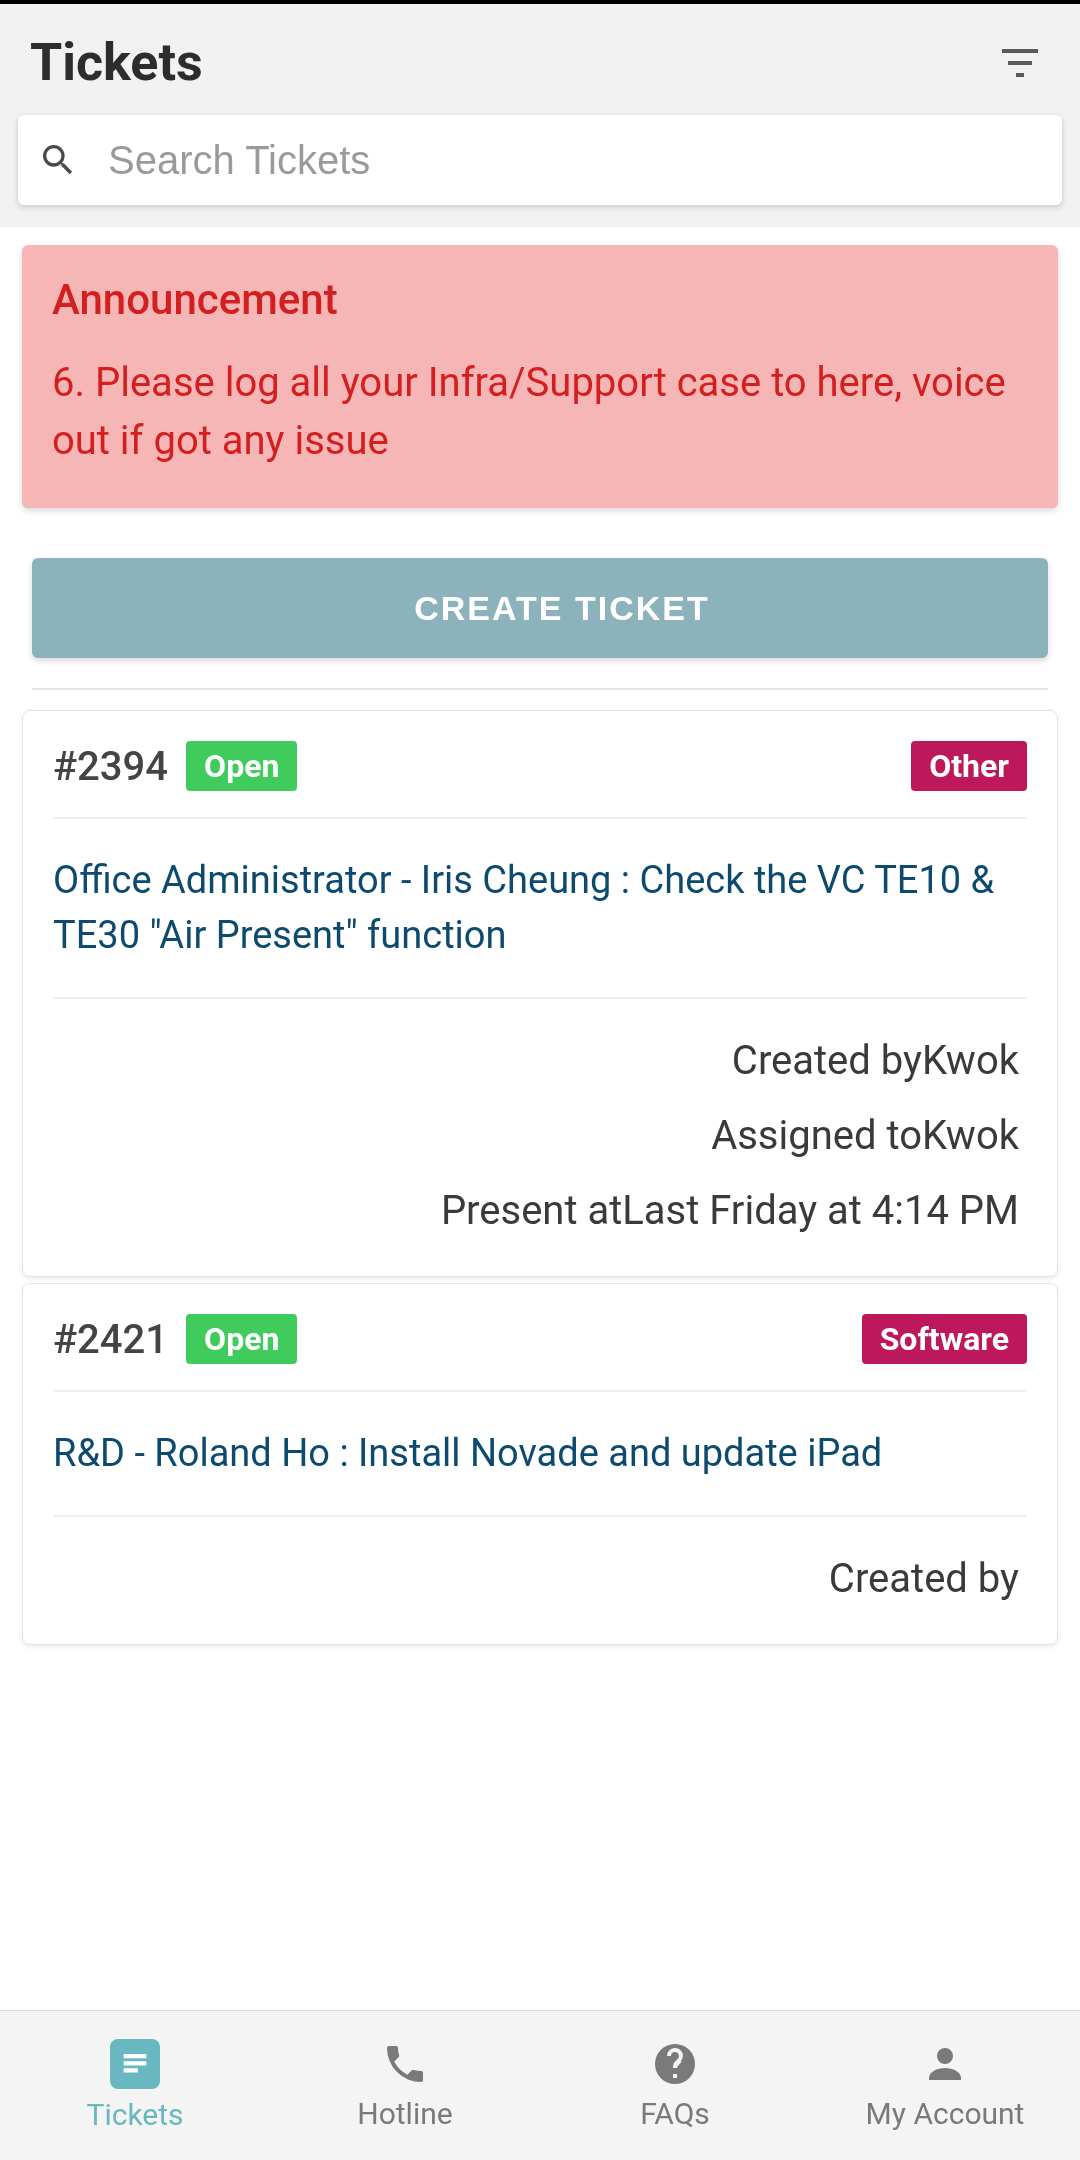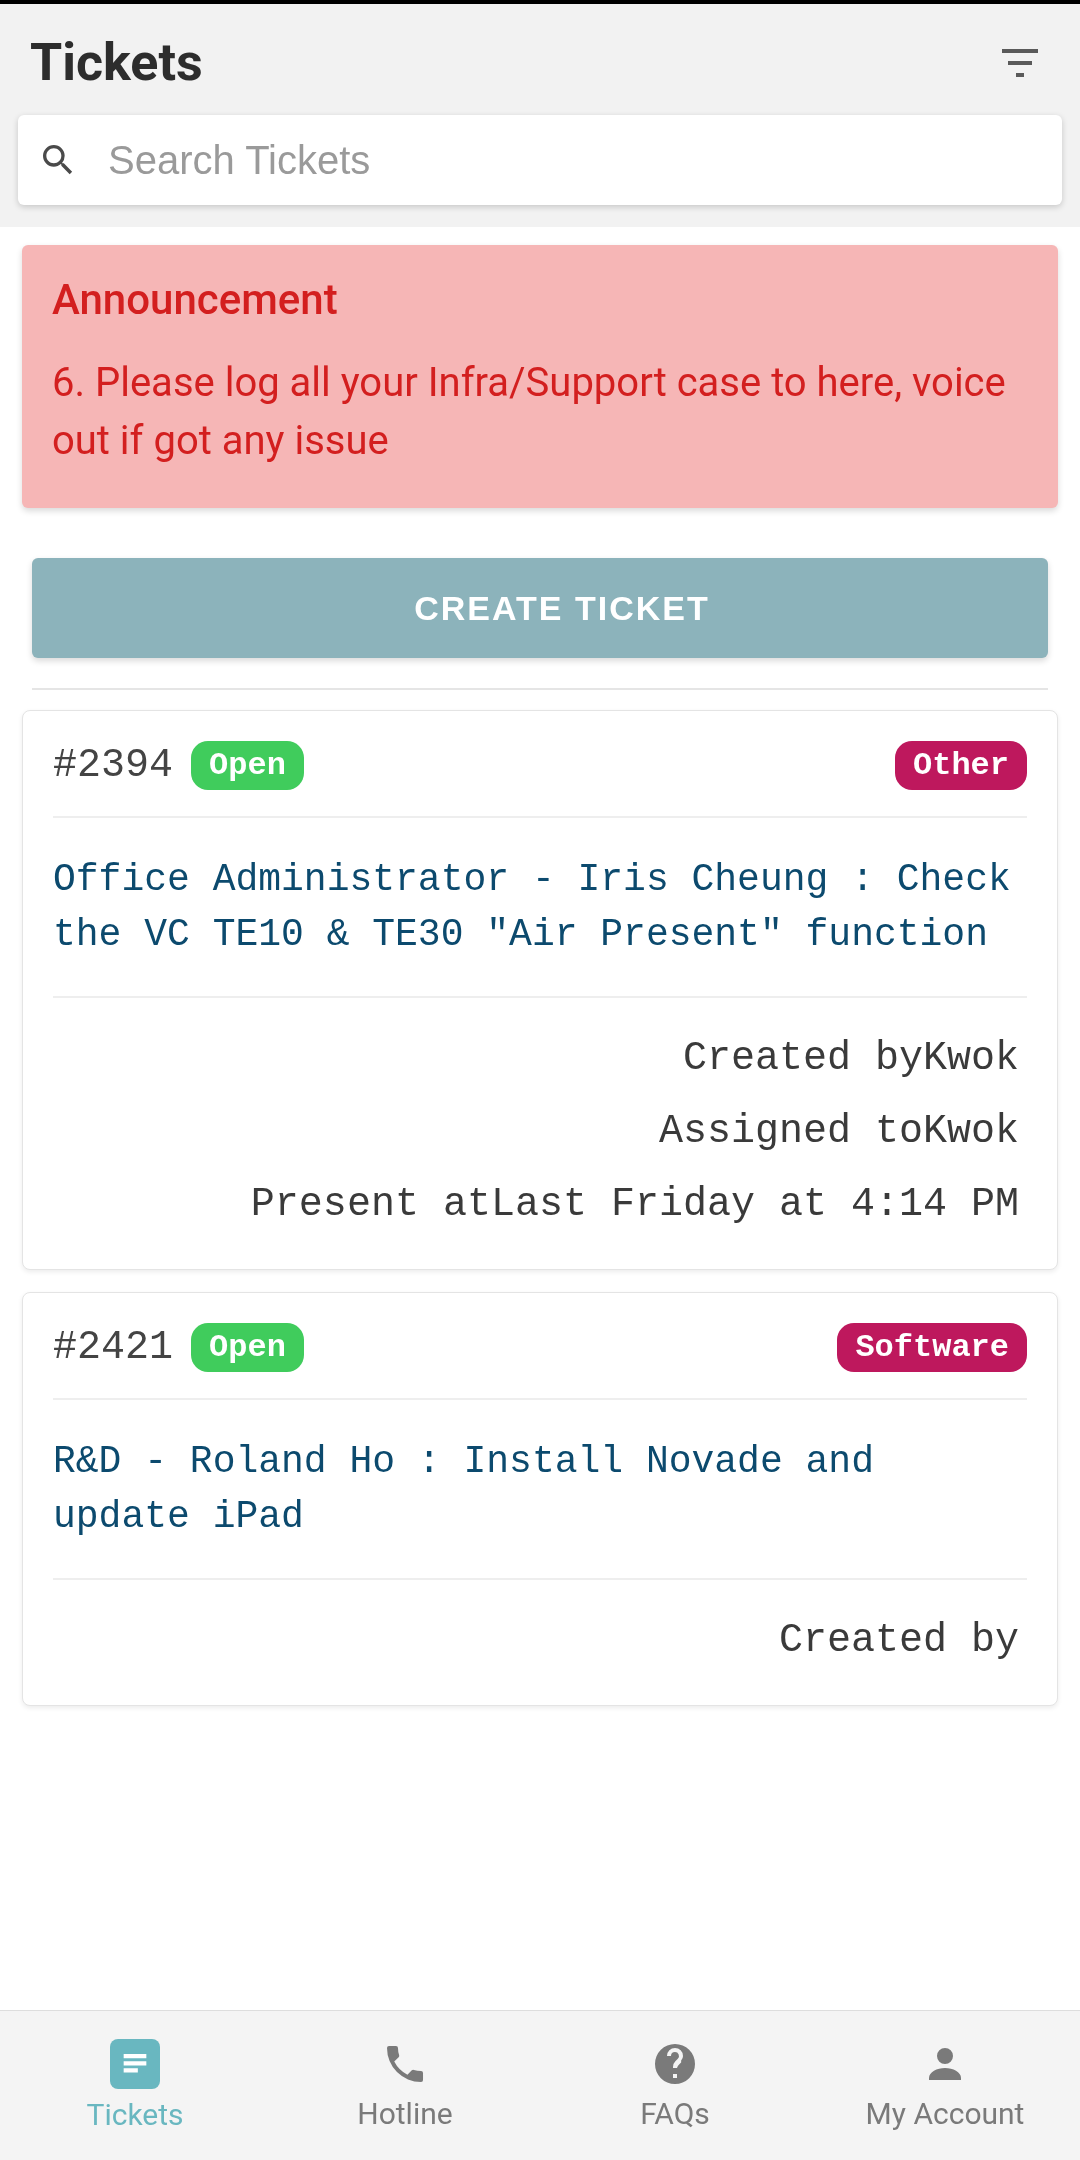--- a/index.html
+++ b/index.html
@@ -38,26 +38,26 @@
   .create-btn {
     width:100%; height:100px; background:#8cb3bb; color:#fff;
     border:none; border-radius:6px; font-size:34px; font-weight:700; letter-spacing:2px;
     box-shadow: 0 3px 6px rgba(0,0,0,0.15);
     padding-left: 44px;
   }
   .divider-line { height:2px; background:#e5e5e5; margin: 0 10px 20px 10px; }
   .ticket-card {
     background:#fff; border:1px solid #e4e4e4; border-radius:8px;
     box-shadow: 0 2px 5px rgba(0,0,0,0.08);
-    padding: 30px 30px 28px 30px; margin-bottom:22px;font-family:Liberation Mono, monospace;
+    padding: 30px 30px 28px 30px; margin-bottom:6px;
   }
   .card-top { display:flex; align-items:center; justify-content:space-between; padding-bottom:26px; border-bottom:2px solid #eee; }
   .card-top-left { display:flex; align-items:center; gap:18px; }
   .ticket-id { font-size:40px; font-weight:500; color:#444; }
-  .badge { font-size:32px; font-weight:700; padding:6px 18px; border-radius:17px; }
+  .badge { font-size:32px; font-weight:700; padding:6px 18px; border-radius:4px; }
   .badge-open { background:#40cc5c; color:#fff; }
   .badge-cat { background:#be185d; color:#fff; }
   .card-desc { font-size:38px; color:#0c4a6e; line-height:1.45; padding:34px 0; border-bottom:2px solid #eee; }
   .card-rows { padding-top:24px; }
   .card-row { display:flex; justify-content:flex-end; font-size:40px; color:#3a3a3a; padding:14px 8px; }
   .card-row .label { color:#3a3a3a; }
   .card-row .value { color:#3a3a3a; }
   .bottom-nav {
     position:fixed; bottom:0; left:0; width:1080px; height:150px;
     background:#f4f4f4; display:flex; border-top:1px solid #ddd;

